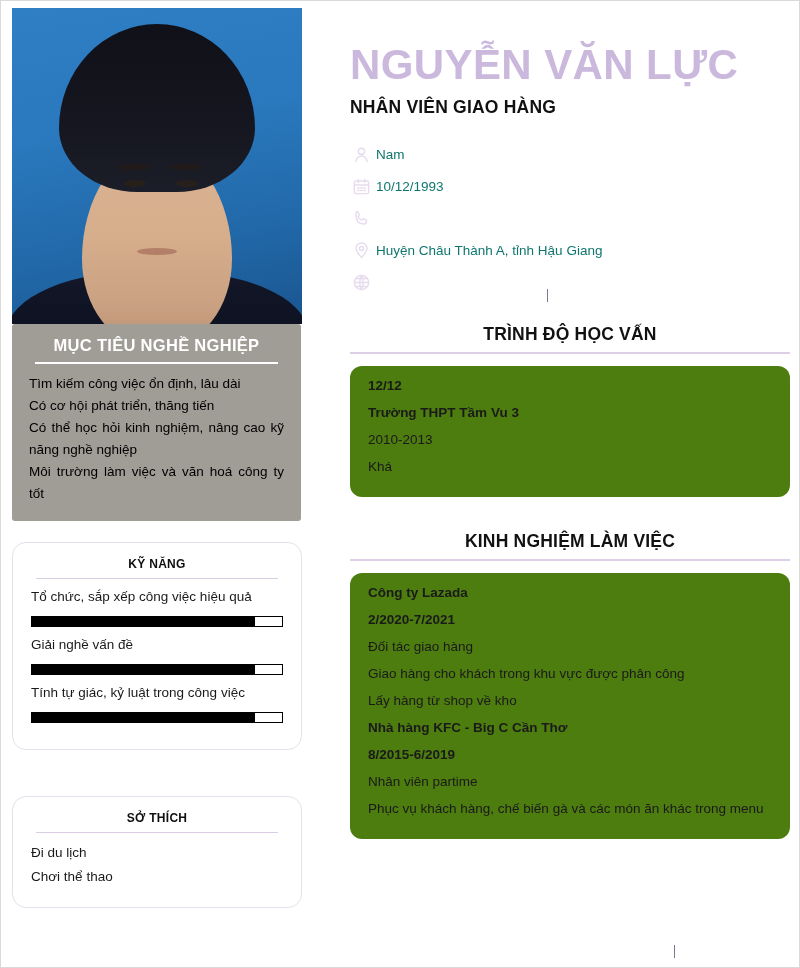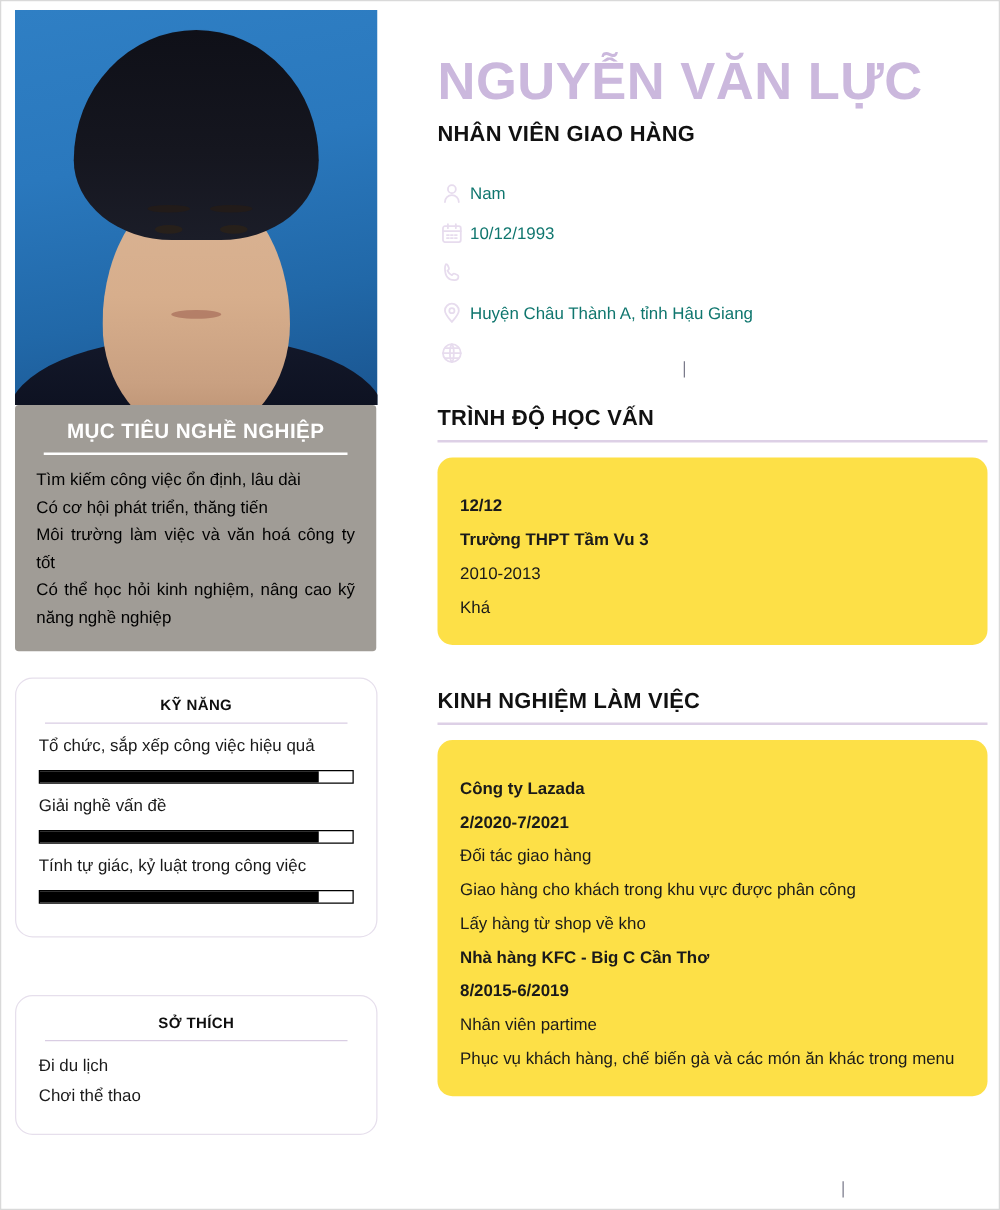--- a/index.html
+++ b/index.html
@@ -242,32 +242,33 @@
     color: #0f766e;
     white-space: nowrap;
   }
 
   
   .section-title {
     font-size: 17.5px;
     font-weight: bold;
     color: #111111;
     letter-spacing: 0.2px;
+    text-align: center;
   }
   .section-rule {
     height: 2px;
     background: #ddd0e6;
     margin-top: 7px;
   }
 
   .card-right {
     margin-top: 12px;
-    background: #fde047;
+    background: #4d7c0f;
     border-radius: 12px;
-    padding: 25px 18px 17px 18px;
+    padding: 6px 18px 17px 18px;
   }
   .card-right .row {
     font-size: 13.5px;
     color: #1a1a1a;
     line-height: 27px;
   }
   .card-right .row.bold { font-weight: bold; }
   .card-right .row.justify { text-align: justify; }
 
   #education-section { margin-top: 26px; }
@@ -301,22 +302,22 @@
         <div class="photo-mouth"></div>
       </div>
     </div>
   </div>
 
   <div class="objective">
     <div class="objective-title">MỤC TIÊU NGHỀ NGHIỆP</div>
     <div class="objective-rule"></div>
     <div class="objective-line single">Tìm kiếm công việc ổn định, lâu dài</div>
     <div class="objective-line single">Có cơ hội phát triển, thăng tiến</div>
+    <div class="objective-line">Có thể học hỏi kinh nghiệm, nâng cao kỹ năng nghề nghiệp</div>
     <div class="objective-line">Môi trường làm việc và văn hoá công ty tốt</div>
-    <div class="objective-line">Có thể học hỏi kinh nghiệm, nâng cao kỹ năng nghề nghiệp</div>
   </div>
 
   <div class="card-left" id="skills-card">
     <div class="card-left-title">KỸ NĂNG</div>
     <div class="card-left-rule"></div>
 
     <div class="skill-name">Tổ chức, sắp xếp công việc hiệu quả</div>
     <div class="skill-bar">
       <div class="skill-bar-fill" id="skill-fill-0" style="width: 89%;"></div>
     </div>

